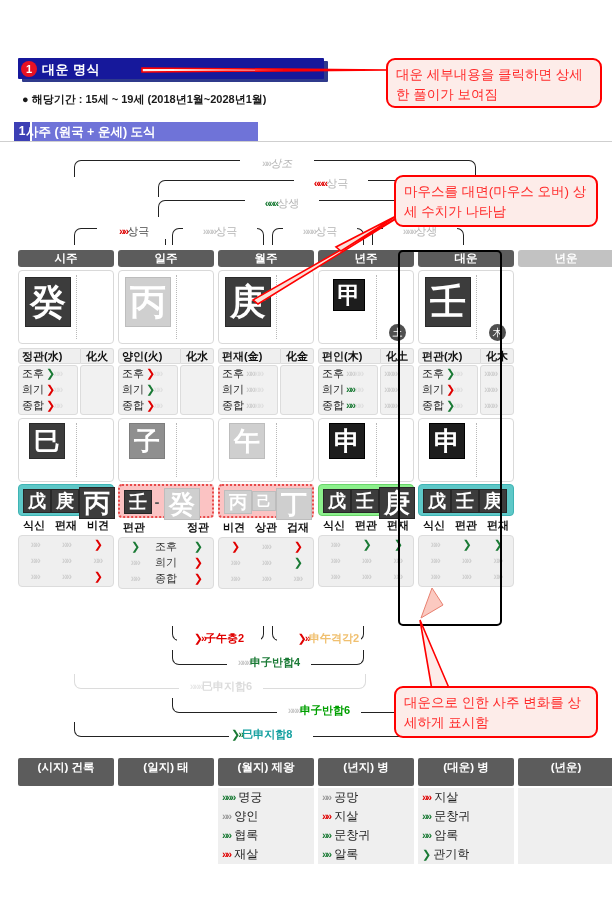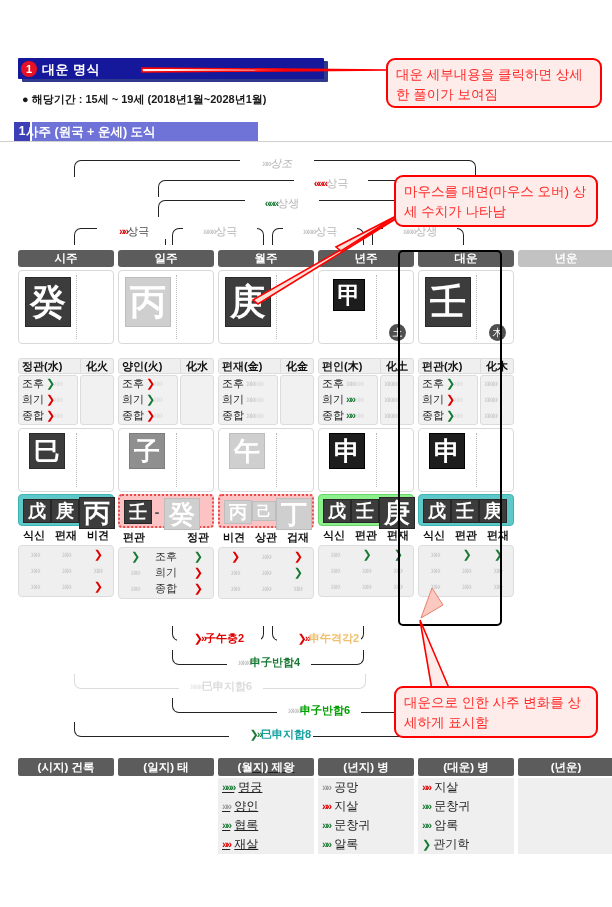--- a/index.html
+++ b/index.html
@@ -51,21 +51,21 @@
   .ch.sm{width:30px;height:30px;line-height:30px;font-size:23px;top:8px;left:14px;}
   .ch.dark{background:#3c3c3c;color:#fff;border:1px solid #2a2a2a;}
   .ch.black{background:#1d1d1d;color:#fff;border:1px solid #000;}
   .ch.gray{background:#8f8f8f;color:#fff;border:1px solid #7d7d7d;}
   .ch.lgray{background:#cfcfcf;color:#fff;border:1px solid #bdbdbd;}
 
   .elem-badge{position:absolute;right:7px;bottom:2px;width:17px;height:17px;border-radius:50%;
               background:#4f4f4f;color:#fff;font-size:10px;line-height:17px;text-align:center;
               font-family:"DejaVu Sans",sans-serif;}
 
-  .god-row{display:flex;height:16px;margin-top:14px;}
+  .god-row{display:flex;height:16px;margin-top:4px;}
   .god-a{flex:0 0 58px;background:#efefef;border:1px solid #dcdcdc;border-radius:3px 0 0 3px;
          font-size:11px;line-height:14px;padding-left:3px;font-weight:bold;color:#111;}
   .god-b{flex:1;background:#efefef;border:1px solid #dcdcdc;border-left:none;border-radius:0 3px 3px 0;
          font-size:11px;line-height:14px;text-align:center;font-weight:bold;color:#111;}
 
   .meta{margin-top:1px;display:flex;}
   .meta-l{flex:0 0 58px;background:#f1f1f1;border:1px solid #dcdcdc;border-radius:3px;}
   .meta-r{flex:1;margin-left:2px;background:#f1f1f1;border:1px solid #dcdcdc;border-radius:3px;}
   .mline{height:16px;font-size:11px;line-height:15px;padding-left:3px;white-space:nowrap;color:#222;}
   .mline .nm{display:inline-block;width:24px;}
@@ -92,21 +92,21 @@
            border:2.5px solid #000;border-radius:5px;pointer-events:none;}
 
   
   .bbrk{position:absolute;border:1.6px solid #222;border-top:none;border-radius:0 0 7px 7px;height:14px;}
   .bbrk.faint{border-color:#dcdcdc;}
   .bbl{position:absolute;font-size:11px;font-weight:bold;white-space:nowrap;background:#fff;padding:0 2px;}
 
   
   .btable{position:absolute;left:18px;top:758px;width:578px;}
   .bcol{position:absolute;top:0;width:96px;}
-  .bhd{height:18px;background:#5c5c5c;color:#fff;font-size:11.5px;font-weight:bold;
+  .bhd{height:28px;background:#5c5c5c;color:#fff;font-size:11.5px;font-weight:bold;
        text-align:center;line-height:18px;border-radius:2px;}
   .bbody{background:#efefef;margin-top:2px;height:76px;overflow:hidden;}
   .brow{height:19px;font-size:12px;line-height:19px;padding-left:4px;white-space:nowrap;color:#222;}
   .brow .ar{margin-right:4px;}
 
   
   .callout{position:absolute;background:#fdece9;border:2px solid #ff0000;border-radius:9px;
            color:#ff2a2a;font-size:13.5px;line-height:20px;padding:5px 8px;box-sizing:border-box;}
 </style>
 </head>
@@ -431,31 +431,31 @@
       <div class="bbl" style="left: 177px; top: 631px; width: 80px; text-align: center;"><span class="ar" style="color: rgb(224, 0, 0);">❯»</span><span style="color: rgb(224, 0, 0);">子午충2</span></div>
       <div class="bbrk" style="left: 272px; top: 626px; width: 90px;"></div>
       <div class="bbl" style="left: 277px; top: 631px; width: 80px; text-align: right;"><span class="ar" style="color: rgb(224, 0, 0);">❯»</span><span style="color: rgb(240, 192, 112);">申午격각2</span></div>
       <div class="bbrk" style="left: 172px; top: 650px; width: 190px;"></div>
       <div class="bbl" style="left: 227px; top: 655px; width: 80px; text-align: center;"><span class="ar" style="color: rgb(201, 201, 201);">»»»</span><span style="color: rgb(26, 122, 53);">申子반합4</span></div>
       <div class="bbrk faint" style="left: 74px; top: 674px; width: 290px;"></div>
       <div class="bbl" style="left: 179px; top: 679px; width: 80px; text-align: center;"><span class="ar" style="color: rgb(232, 232, 232);">»»»</span><span style="color: rgb(220, 220, 220);">巳申지합6</span></div>
       <div class="bbrk" style="left: 172px; top: 698px; width: 290px;"></div>
       <div class="bbl" style="left: 277px; top: 703px; width: 80px; text-align: center;"><span class="ar" style="color: rgb(201, 201, 201);">»»»</span><span style="color: rgb(0, 160, 0);">申子반합6</span></div>
       <div class="bbrk" style="left: 74px; top: 722px; width: 390px;"></div>
-      <div class="bbl" style="left: 229px; top: 727px; width: 80px; text-align: right;"><span class="ar" style="color: rgb(26, 122, 53);">❯»</span><span style="color: rgb(21, 160, 160);">巳申지합8</span></div>
+      <div class="bbl" style="left: 229px; top: 727px; width: 80px; text-align: left;"><span class="ar" style="color: rgb(26, 122, 53);">❯»</span><span style="color: rgb(21, 160, 160);">巳申지합8</span></div>
     </div>
 
   <div class="btable" id="bottom-table">
       <div class="bcol" style="left: 0px;">
         <div class="bhd">(시지) 건록</div>
       </div>
       <div class="bcol" style="left: 100px;">
         <div class="bhd">(일지) 태</div>
       </div>
-      <div class="bcol" style="left: 200px; text-decoration: underline;">
+      <div class="bcol" style="left: 200px;">
         <div class="bhd">(월지) 제왕</div>
         <div class="bbody">
           <div class="brow"><span class="ar" style="color: rgb(26, 122, 53);">»»»</span><span>명궁</span></div>
           <div class="brow"><span class="ar" style="color: rgb(154, 154, 154);">»»</span><span>양인</span></div>
           <div class="brow"><span class="ar" style="color: rgb(26, 122, 53);">»»</span><span>협록</span></div>
           <div class="brow"><span class="ar" style="color: rgb(224, 0, 0);">»»</span><span>재살</span></div>
         </div>
       </div>
       <div class="bcol" style="left: 300px;">
         <div class="bhd">(년지) 병</div>

